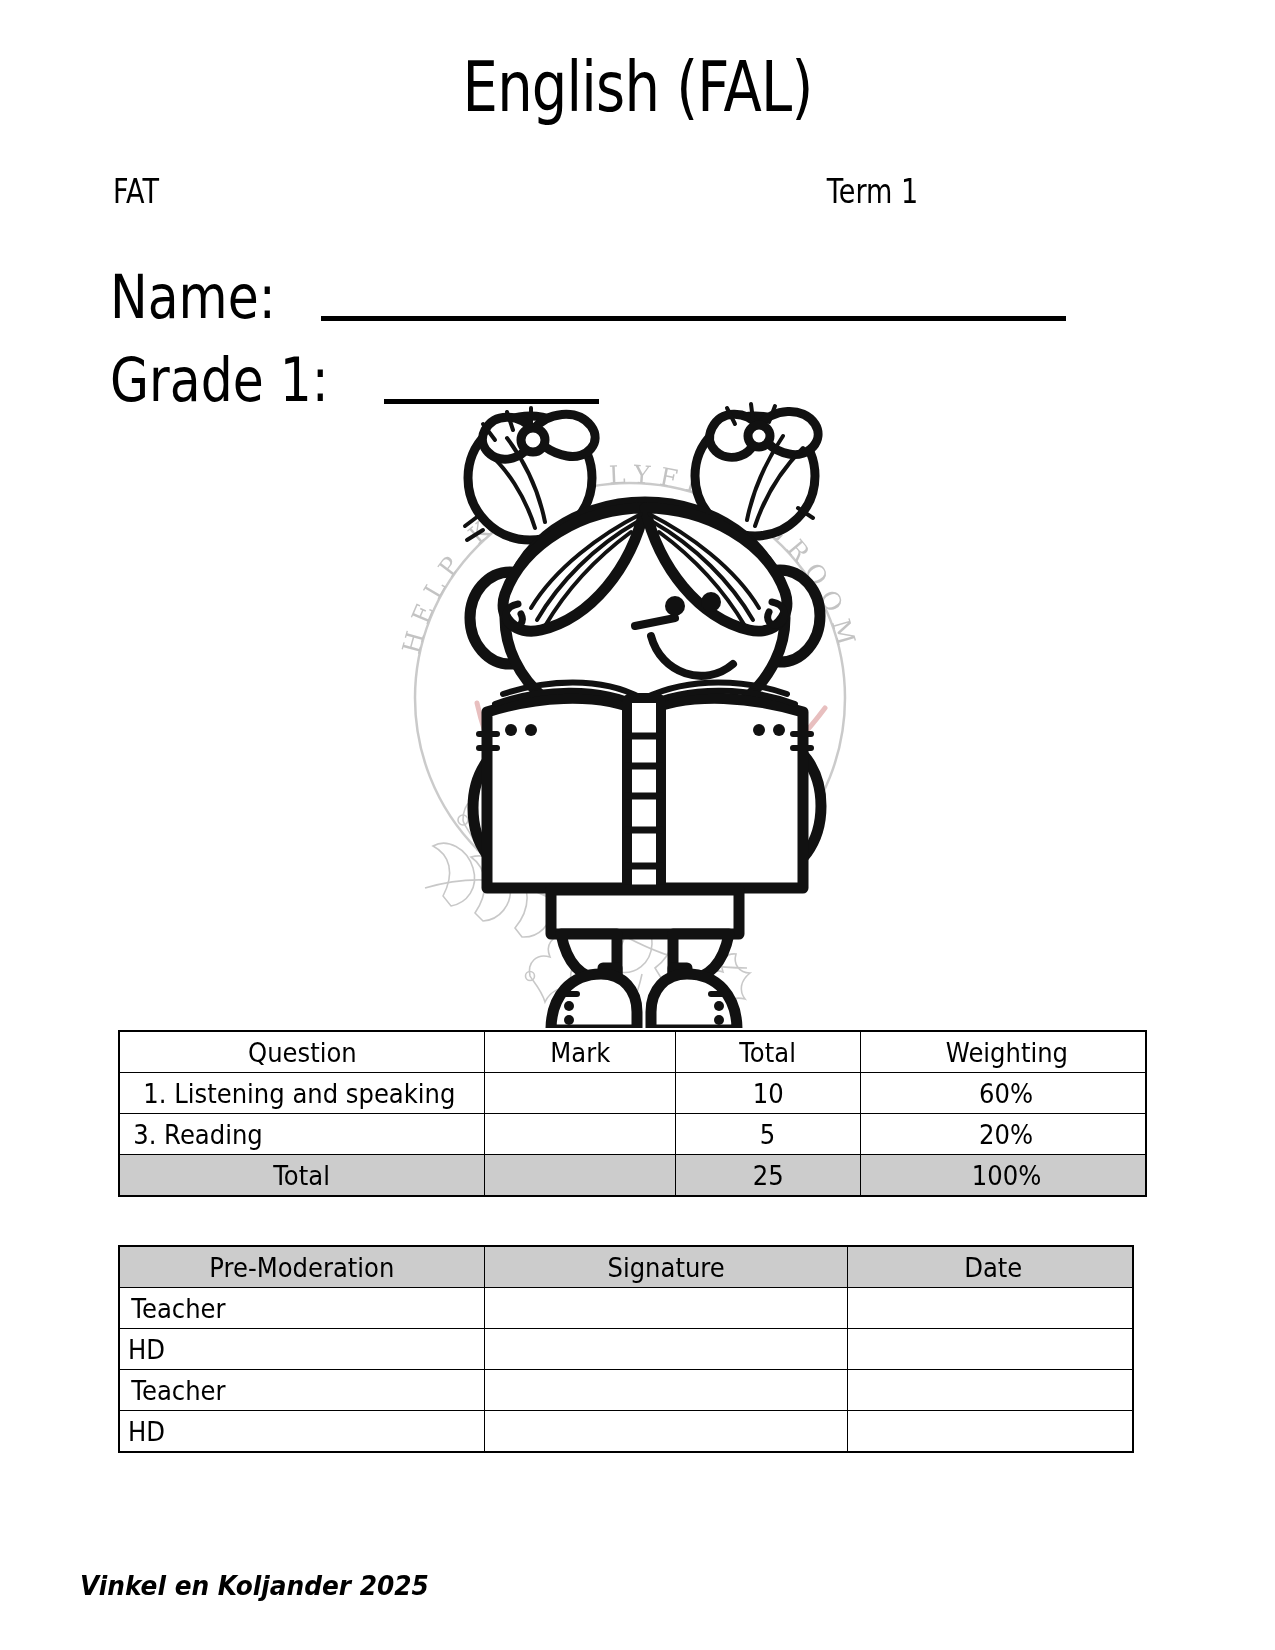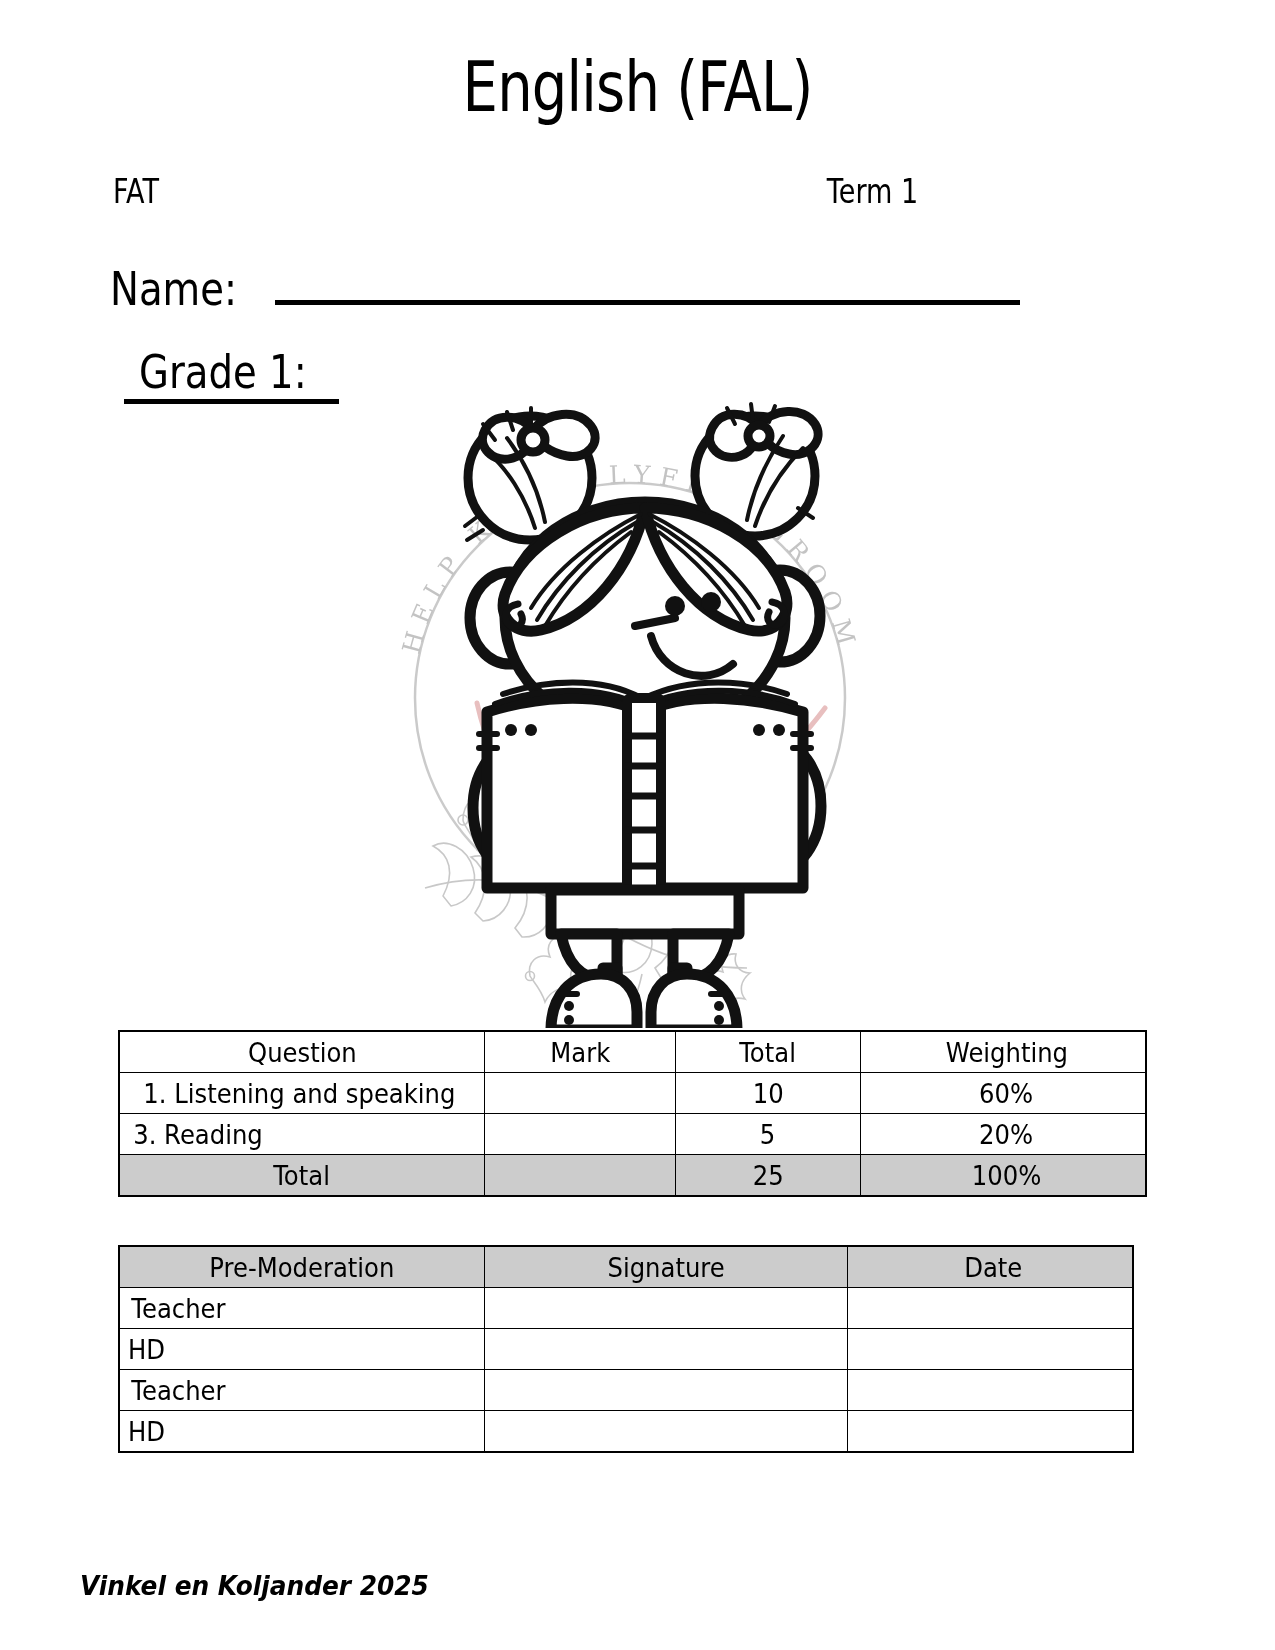--- a/index.html
+++ b/index.html
@@ -50,28 +50,28 @@
     font-family: "DejaVu Sans", sans-serif;
     transform: scaleX(0.82);
     transform-origin: left center;
   }
   .subhead-row .right-label { margin-left: auto; }
 
   .field-row {
     position: absolute;
     display: flex;
     align-items: flex-end;
-    font-size: 46px;
+    font-size: 60px;
     font-family: "DejaVu Sans", sans-serif;
     white-space: nowrap;
   }
   .field-label { transform: scaleX(0.84); transform-origin: left bottom; }
 
   .field-name { top: 262px; left: 110px; }
-  .field-grade { top: 345px; left: 110px; flex-direction: column; }
+  .field-grade { top: 345px; left: 110px; }
 
   .rule {
     display: inline-block;
     height: 5px;
     background: #000000;
     margin-left: 14px;
     margin-bottom: 11px;
   }
   .rule-long  { width: 745px; }
   .rule-short { width: 215px; }

